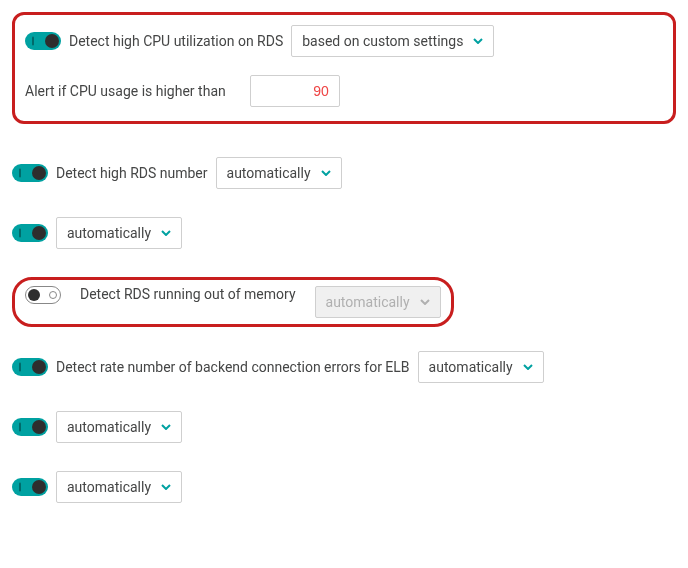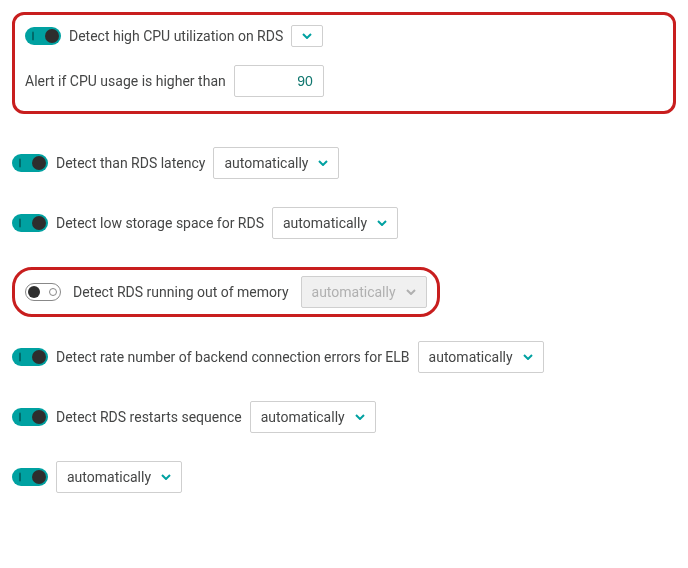--- a/index.html
+++ b/index.html
@@ -16,21 +16,21 @@
     }
     .setting-row {
       display: flex;
       align-items: center;
       gap: 8px;
       flex-wrap: wrap;
     }
     .sub-row {
       display: flex;
       align-items: center;
-      gap: 8px;
+      gap: 24px;
       margin-top: 18px;
       flex-wrap: wrap;
       font-size: 14px;
       color: #454646;
     }
     .toggle {
       width: 36px;
       height: 18px;
       border-radius: 10px;
       position: relative;
@@ -102,88 +102,88 @@
     }
     .select .chev svg { display: block; }
     .select .chev path { stroke: #00a1a1; stroke-width: 2; fill: none; }
     .select.disabled .chev path { stroke: #b0b0b0; }
     .num-input {
       border: 1px solid #cfcfcf;
       padding: 7px 10px;
       width: 90px;
       text-align: right;
       font-size: 14px;
-      color: #0f766e;
+      color: #ef4444;
       border-radius: 2px;
     }
     .highlight {
       border: 3px solid #c81e1e;
       border-radius: 12px;
       padding: 10px 14px 14px 10px;
       margin-bottom: 33px;
     }
     .highlight-narrow {
       display: inline-flex;
       border: 3px solid #c81e1e;
       border-radius: 20px;
       padding: 6px 10px;
       margin-bottom: 24px;
-      align-items: center;
-      gap: 12px;
+      align-items: flex-start;
+      gap: 19px;
     }
   </style>
 </head>
 <body>
 
 <div class="highlight">
   <div class="setting-row">
     <div class="toggle on">
       <span class="bar-left"></span>
         <span class="knob"></span>
     </div>
     <span class="label">Detect high CPU utilization on RDS</span>
     <div class="select">
+      <span>based on custom settings</span>
       <span class="chev">
           <svg width="10" height="6" viewBox="0 0 10 6">
             <path d="M1 1 L5 5 L9 1"></path>
           </svg>
         </span>
     </div>
   </div>
   <div class="sub-row">
     <span>Alert if CPU usage is higher than</span>
     <input class="num-input" value="90" style="">
   </div>
 </div>
 
 <div class="setting-block">
   <div class="setting-row">
     <div class="toggle on">
       <span class="bar-left"></span>
         <span class="knob"></span>
     </div>
-    <span class="label">Detect than RDS latency</span>
-    <div class="select">
-      <span>automatically</span>
-      <span class="chev">
-          <svg width="10" height="6" viewBox="0 0 10 6">
-            <path d="M1 1 L5 5 L9 1"></path>
-          </svg>
-        </span>
-    </div>
-  </div>
-</div>
-
-<div class="setting-block">
-  <div class="setting-row">
-    <div class="toggle on">
-      <span class="bar-left"></span>
-        <span class="knob"></span>
-    </div>
-    <span class="label">Detect low storage space for RDS</span>
+    <span class="label">Detect high RDS number</span>
+    <div class="select">
+      <span>automatically</span>
+      <span class="chev">
+          <svg width="10" height="6" viewBox="0 0 10 6">
+            <path d="M1 1 L5 5 L9 1"></path>
+          </svg>
+        </span>
+    </div>
+  </div>
+</div>
+
+<div class="setting-block">
+  <div class="setting-row">
+    <div class="toggle on">
+      <span class="bar-left"></span>
+        <span class="knob"></span>
+    </div>
     <div class="select">
       <span>automatically</span>
       <span class="chev">
           <svg width="10" height="6" viewBox="0 0 10 6">
             <path d="M1 1 L5 5 L9 1"></path>
           </svg>
         </span>
     </div>
   </div>
 </div>
@@ -223,21 +223,20 @@
     </div>
   </div>
 </div>
 
 <div class="setting-block">
   <div class="setting-row">
     <div class="toggle on">
       <span class="bar-left"></span>
         <span class="knob"></span>
     </div>
-    <span class="label">Detect RDS restarts sequence</span>
     <div class="select">
       <span>automatically</span>
       <span class="chev">
           <svg width="10" height="6" viewBox="0 0 10 6">
             <path d="M1 1 L5 5 L9 1"></path>
           </svg>
         </span>
     </div>
   </div>
 </div>

